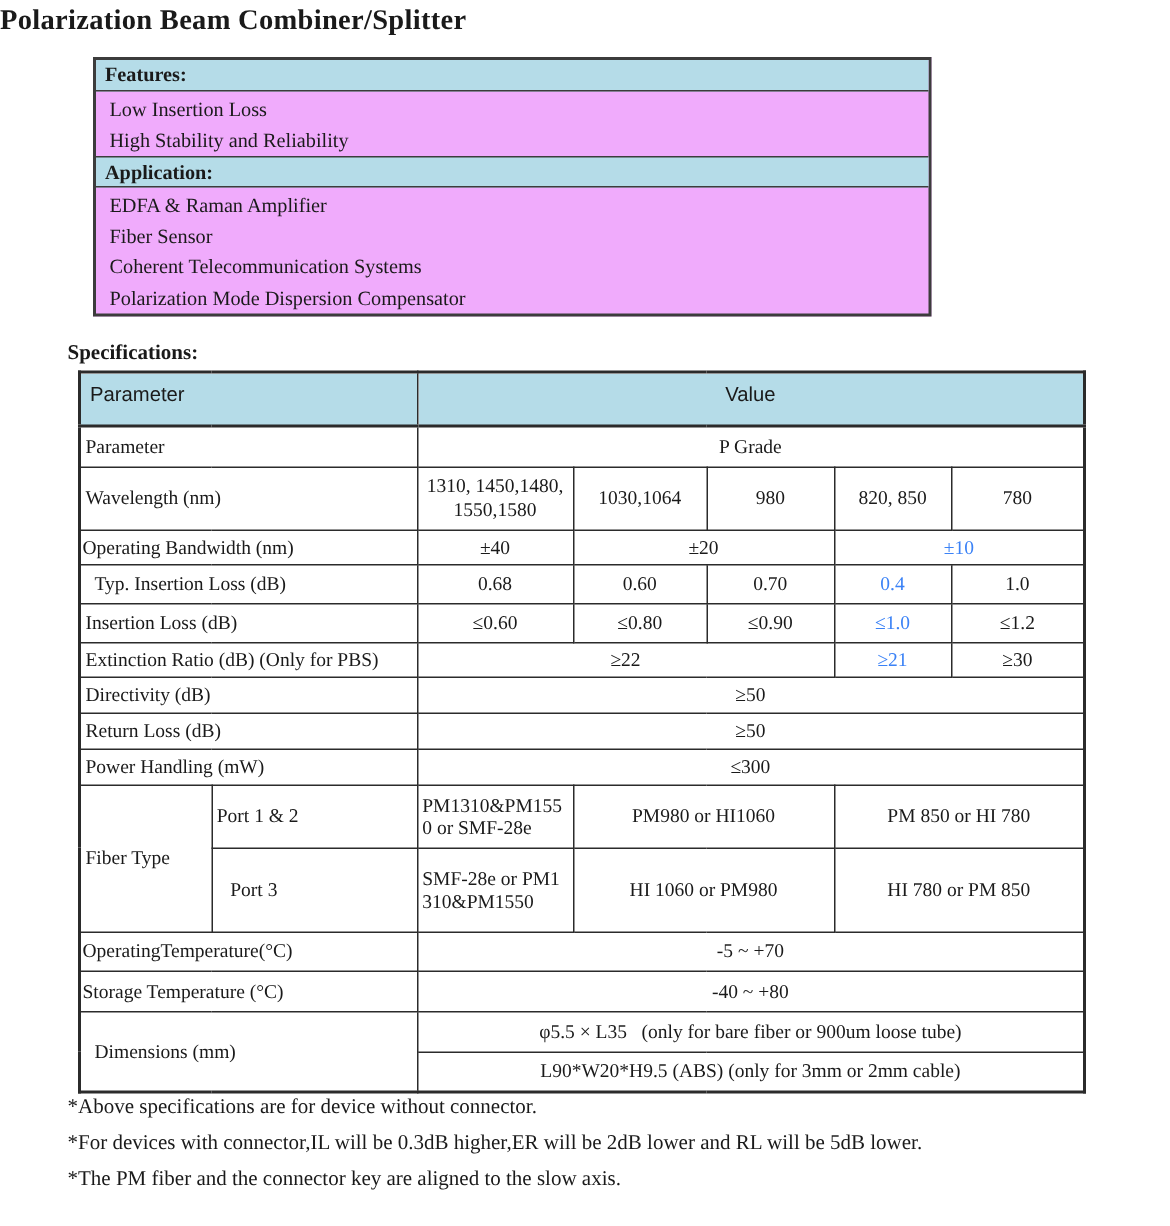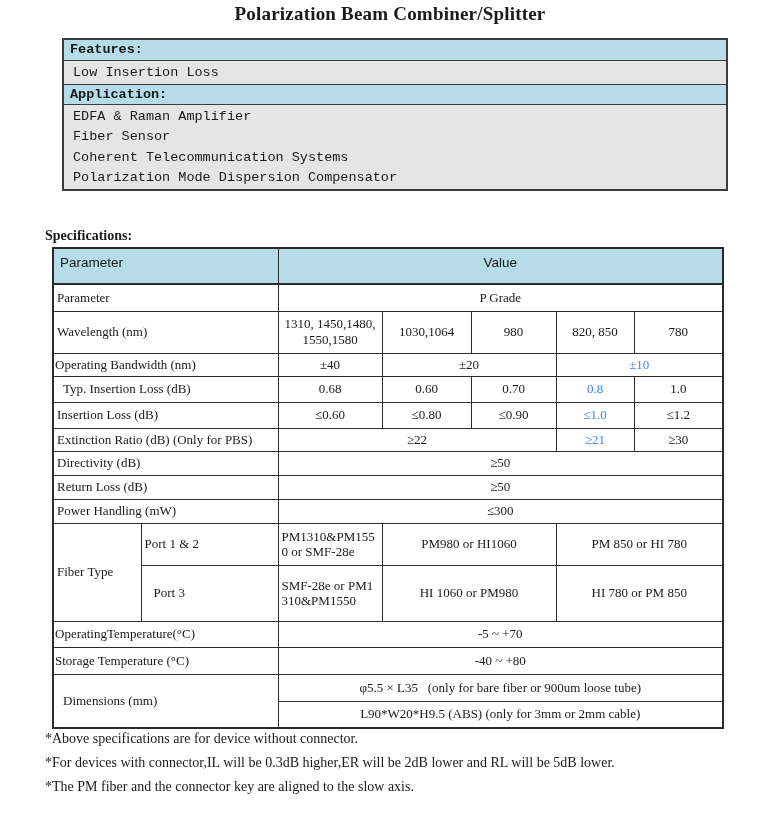--- a/index.html
+++ b/index.html
@@ -9,33 +9,31 @@
     width: 780px;
     height: 817px;
     background: #ffffff;
     font-family: "Liberation Serif", serif;
     color: #1a1a1a;
     overflow: hidden;
   }
   .doc-title {
     position: absolute;
     top: 3px; left: 0; width: 100%;
-    text-align: center;
     font-size: 19px;
     font-weight: bold;
     letter-spacing: 0.2px;
   }
   
   .info-box {
     position: absolute;
     left: 62px; top: 38px;
-    width: 666px;
+    width: 559px;
     border: 2px solid #3c3c3c;
-    background: #e5e5e5;
-    font-family: Liberation Mono, monospace;
+    background: #f0abfc;
   }
   .band {
     background: #b5dce8;
     border-top: 1px solid #3c3c3c;
     border-bottom: 1px solid #3c3c3c;
     font-weight: bold;
     font-size: 13.5px;
     line-height: 20px;
     padding: 0 6px;
     height: 21px;
@@ -96,20 +94,21 @@
 </head>
 <body>
 
 <div class="page">
 
   <div class="doc-title">Polarization Beam Combiner/Splitter</div>
 
   <div class="info-box">
     <div class="band first">Features:</div>
     <div class="info-item pad-top">Low Insertion Loss</div>
+    <div class="info-item">High Stability and Reliability</div>
     <div class="band">Application:</div>
     <div class="info-item pad-top">EDFA &amp; Raman Amplifier</div>
     <div class="info-item">Fiber Sensor</div>
     <div class="info-item">Coherent Telecommunication Systems</div>
     <div class="info-item">Polarization Mode Dispersion Compensator</div>
   </div>
 
   <div class="spec-label">Specifications:</div>
 
   <table class="spec-table">
@@ -143,21 +142,21 @@
         <td colspan="2" class="lbl" style="padding-left:1px">Operating Bandwidth (nm)</td>
         <td class="val">±40</td>
         <td colspan="2" class="val">±20</td>
         <td colspan="2" class="val red">±10</td>
       </tr>
       <tr style="height:26px">
         <td colspan="2" class="lbl" style="padding-left:9px">Typ. Insertion Loss (dB)</td>
         <td class="val">0.68</td>
         <td class="val">0.60</td>
         <td class="val">0.70</td>
-        <td class="val red">0.8</td>
+        <td class="val red">0.4</td>
         <td class="val">1.0</td>
       </tr>
       <tr style="height:26px">
         <td colspan="2" class="lbl">Insertion Loss (dB)</td>
         <td class="val">≤0.60</td>
         <td class="val">≤0.80</td>
         <td class="val">≤0.90</td>
         <td class="val red">≤1.0</td>
         <td class="val">≤1.2</td>
       </tr>

